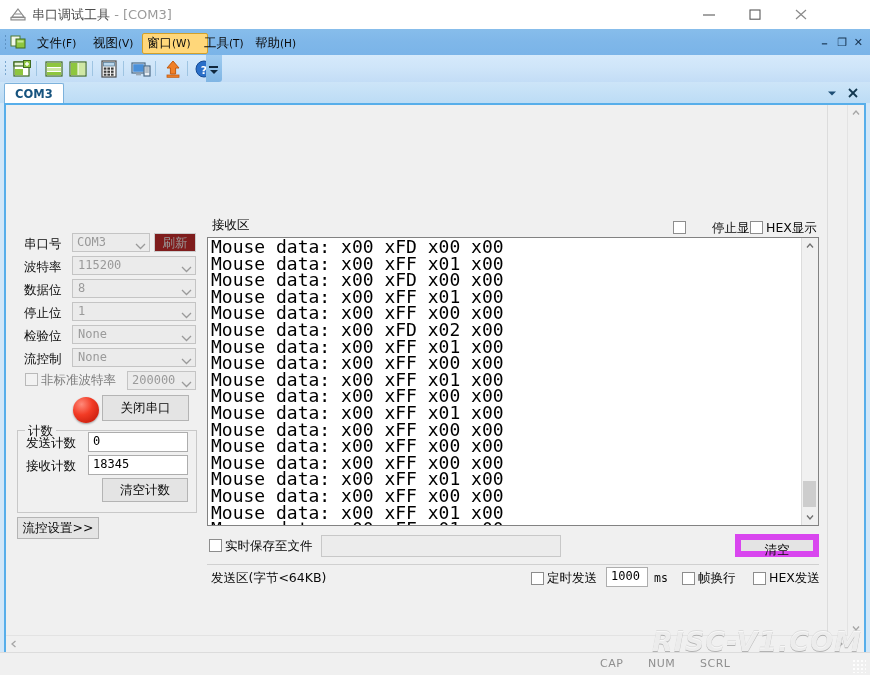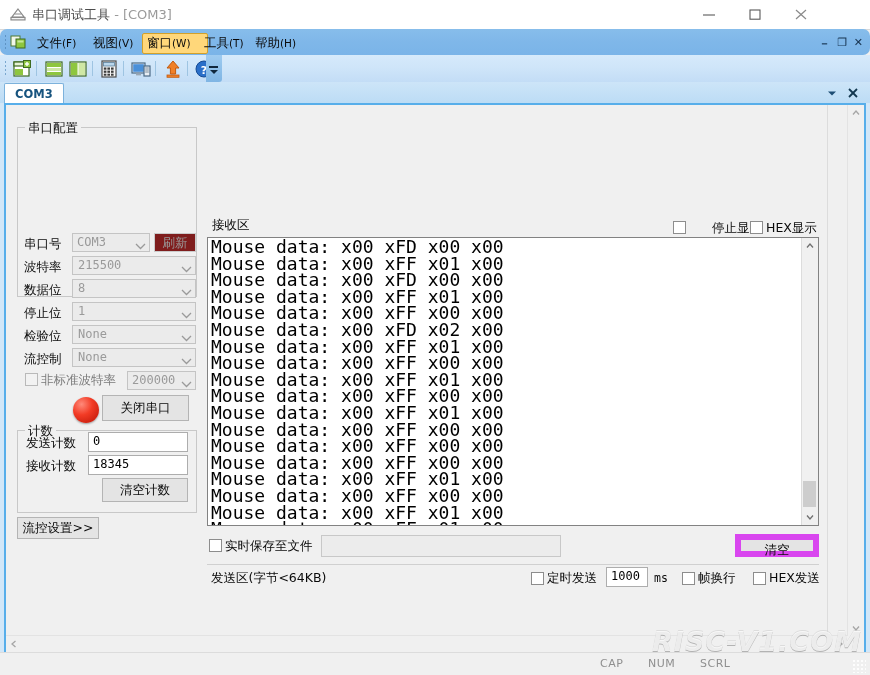--- a/index.html
+++ b/index.html
@@ -16,21 +16,21 @@
   .titlebar{position:absolute;left:0;top:0;width:870px;height:29px;background:#ffffff;border-bottom:1px solid #d9d9d9;}
   .title-icon{position:absolute;left:10px;top:7px;width:16px;height:15px;}
   .title-text{position:absolute;left:32px;top:6px;font-size:13px;color:#4c4c4c;white-space:nowrap;}
   .title-text .dim{color:#9a9a9a;}
   .winbtn{position:absolute;top:0;width:46px;height:29px;cursor:default;}
   .winbtn svg{position:absolute;left:15px;top:9px;}
   .wb-min{right:138px;} .wb-max{right:92px;} .wb-close{right:46px;}
 
   
   .menubar{position:absolute;left:0;top:29px;width:870px;height:26px;
-    background:linear-gradient(to bottom,#87bdeb 0%,#7fb7e9 50%,#7ab4e8 100%);border-radius:7px;}
+    background:linear-gradient(to bottom,#87bdeb 0%,#7fb7e9 50%,#7ab4e8 100%);}
   .menu-grip{position:absolute;left:4px;top:5px;width:3px;height:16px;
     background-image:radial-gradient(#5e93c4 40%,transparent 42%);background-size:3px 4px;}
   .menu-appicon{position:absolute;left:10px;top:4px;width:18px;height:18px;}
   .menu-item{position:absolute;top:4px;height:19px;line-height:19px;padding:0 5px;font-size:12.5px;color:#0a0a0a;white-space:nowrap;}
   .menu-item .mn{font-size:10.5px;}
   .menu-item.active{background:#ffd77a;border:1px solid #d2a02a;border-radius:2px;line-height:17px;padding:0 4px;}
   .mdi-ctl{position:absolute;top:7px;font-size:11px;color:#15314d;font-weight:bold;cursor:default;}
 
   
   .toolbar{position:absolute;left:0;top:55px;width:870px;height:27px;
@@ -257,36 +257,33 @@
         <svg width="14" height="14" viewBox="0 0 14 14">
             <line x1="3" y1="3" x2="11" y2="11" stroke="#12374f" stroke-width="1.8"></line>
             <line x1="11" y1="3" x2="3" y2="11" stroke="#12374f" stroke-width="1.8"></line>
           </svg>
       </span>
     </div>
 
     <div class="child-frame">
       <div class="child-inner">
 
-        <div class="grp" style="left:11px;top:22px;width:178px;height:168px;">
-          <span class="grp-title">串口配置</span>
-        </div>
 
         <span class="lbl" style="left:18px;top:131px;">串口号</span>
         <div class="combo" style="left:66px;top:128px;width:78px;">
           <span class="val">COM3</span>
           <span class="arr"><svg width="11" height="8" viewBox="0 0 11 8">
                 <path d="M1 2 L5.5 6.5 L10 2" fill="none" stroke="#9a9a9a" stroke-width="1.3"></path>
               </svg></span>
         </div>
         <div class="btn dis" style="left:148px;top:128px;width:42px;height:19px;line-height:17px;">刷新</div>
 
         <span class="lbl" style="left:18px;top:154px;">波特率</span>
         <div class="combo wide" style="left:66px;top:151px;width:124px;">
-          <span class="val">215500</span>
+          <span class="val">115200</span>
           <span class="arr"><svg width="11" height="8" viewBox="0 0 11 8">
                 <path d="M1 2 L5.5 6.5 L10 2" fill="none" stroke="#9a9a9a" stroke-width="1.3"></path>
               </svg></span>
         </div>
 
         <span class="lbl" style="left:18px;top:177px;">数据位</span>
         <div class="combo wide" style="left:66px;top:174px;width:124px;">
           <span class="val">8</span>
           <span class="arr"><svg width="11" height="8" viewBox="0 0 11 8">
                 <path d="M1 2 L5.5 6.5 L10 2" fill="none" stroke="#9a9a9a" stroke-width="1.3"></path>

